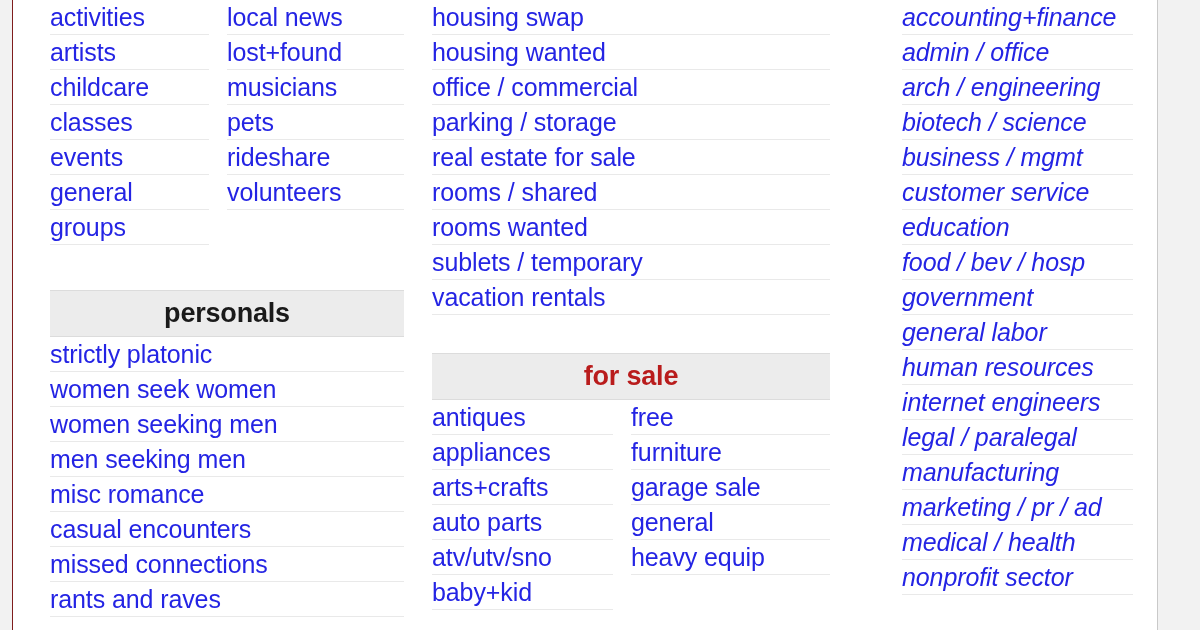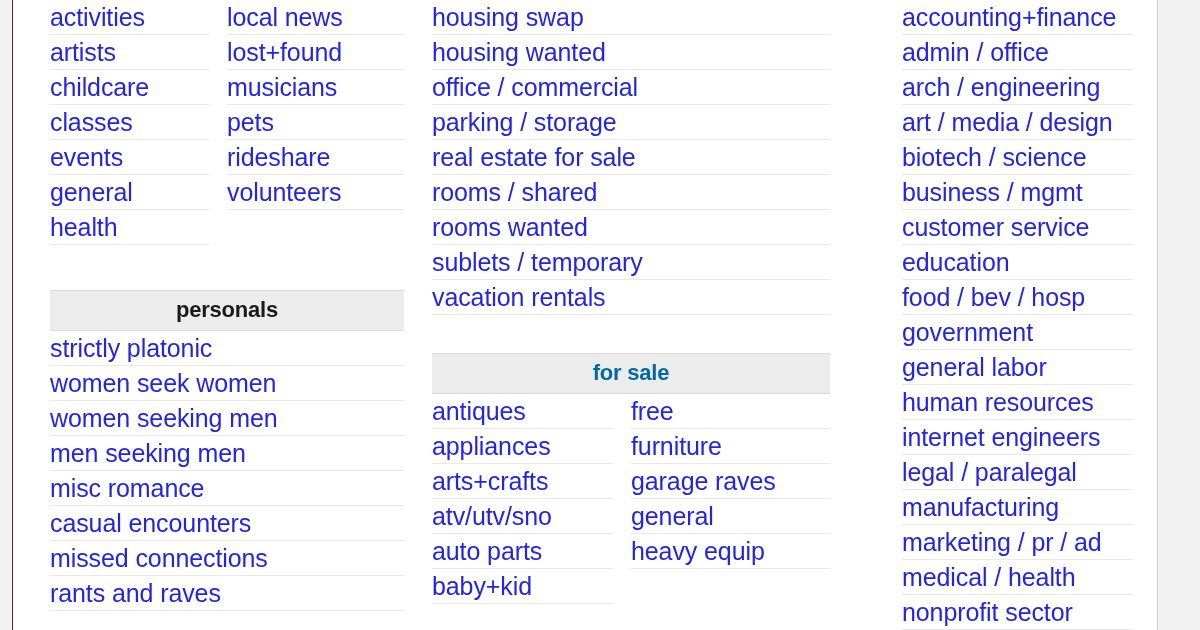--- a/index.html
+++ b/index.html
@@ -37,36 +37,36 @@
     display: flex;
     box-sizing: border-box;
   }
 
   
   .region {
     box-sizing: border-box;
   }
   .region-community  { width: 405px; padding-left: 37px; padding-right: 14px; }
   .region-housing    { width: 440px; padding-left: 14px;  padding-right: 28px; }
-  .region-jobs       { width: 301px; padding-left: 44px;  padding-right: 26px; }
+  .region-jobs       { width: 301px; padding-left: 44px;  padding-right: 26px; font-style: italic; }
 
   
   .sec-header {
     background: #ececec;
     border-top: 1px solid #dcdcdc;
     border-bottom: 1px solid #dcdcdc;
     text-align: center;
     font-weight: bold;
-    font-size: 22px;
+    font-size: 27px;
     line-height: 1.35;
     padding: 4px 0 5px 0;
     letter-spacing: -0.2px;
   }
   .sec-header.dark  { color: #1a1a1a; }
-  .sec-header.blue  { color: #0369a1; }
+  .sec-header.blue  { color: #b91c1c; }
 
   
   .cols {
     display: flex;
   }
   .cols.two > .col { width: 50%; }
   .cols.one > .col { width: 100%; }
 
   .col {
     box-sizing: border-box;
@@ -98,21 +98,21 @@
     <div class="region region-community">
 
       <div class="cols two">
         <div class="col gap-r">
             <a class="cat">activities</a>
             <a class="cat">artists</a>
             <a class="cat">childcare</a>
             <a class="cat">classes</a>
             <a class="cat">events</a>
             <a class="cat">general</a>
-            <a class="cat">health</a>
+            <a class="cat">groups</a>
           </div>
         <div class="col">
             <a class="cat">local news</a>
             <a class="cat">lost+found</a>
             <a class="cat">musicians</a>
             <a class="cat">pets</a>
             <a class="cat">rideshare</a>
             <a class="cat">volunteers</a>
           </div>
       </div>
@@ -154,42 +154,41 @@
 
       <div class="spacer-38"></div>
 
       <div class="sec-header blue">for sale</div>
 
       <div class="cols two">
         <div class="col gap-r">
             <a class="cat">antiques</a>
             <a class="cat">appliances</a>
             <a class="cat">arts+crafts</a>
+            <a class="cat">auto parts</a>
             <a class="cat">atv/utv/sno</a>
-            <a class="cat">auto parts</a>
             <a class="cat">baby+kid</a>
           </div>
         <div class="col">
             <a class="cat">free</a>
             <a class="cat">furniture</a>
-            <a class="cat">garage raves</a>
+            <a class="cat">garage sale</a>
             <a class="cat">general</a>
             <a class="cat">heavy equip</a>
           </div>
       </div>
 
     </div>
 
     <div class="region region-jobs">
       <div class="cols one">
         <div class="col">
             <a class="cat">accounting+finance</a>
             <a class="cat">admin / office</a>
             <a class="cat">arch / engineering</a>
-            <a class="cat">art / media / design</a>
             <a class="cat">biotech / science</a>
             <a class="cat">business / mgmt</a>
             <a class="cat">customer service</a>
             <a class="cat">education</a>
             <a class="cat">food / bev / hosp</a>
             <a class="cat">government</a>
             <a class="cat">general labor</a>
             <a class="cat">human resources</a>
             <a class="cat">internet engineers</a>
             <a class="cat">legal / paralegal</a>

